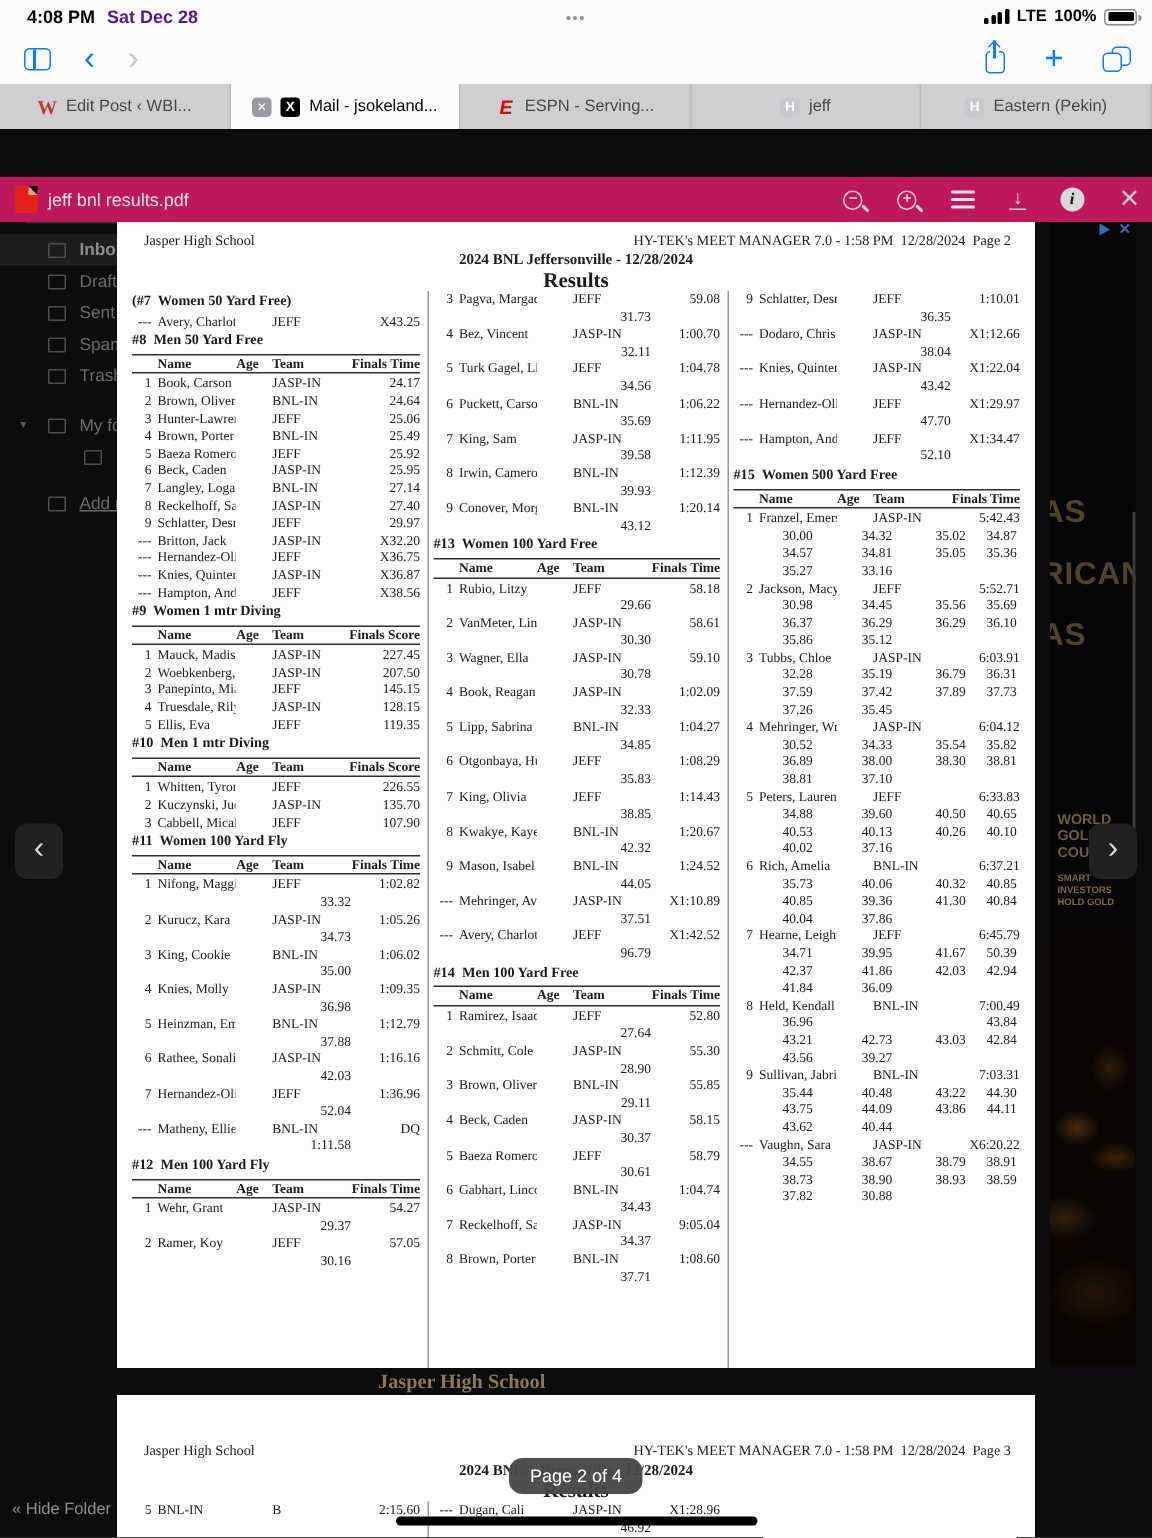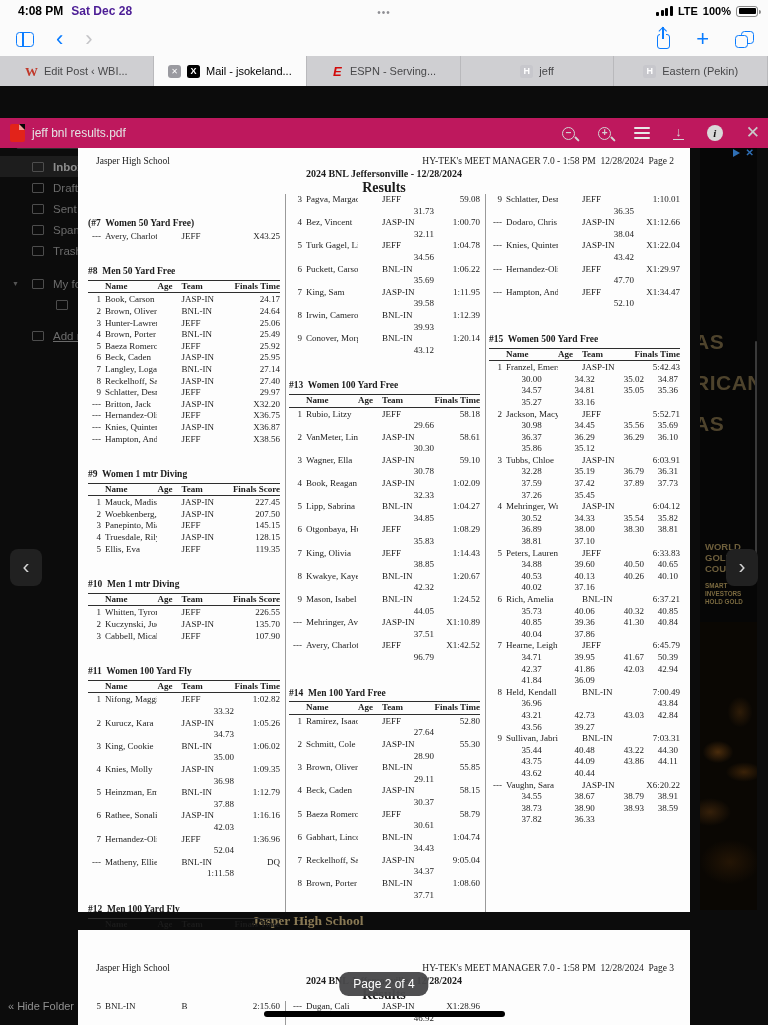--- a/index.html
+++ b/index.html
@@ -109,21 +109,21 @@
   .page { position:absolute; left:78px; width:612px; background:#fdfdfd; color:#1b1b1b; font-family:"Liberation Serif",serif; z-index:3; }
   .page2 { top:7px; height:789px; }
   .page3 { top:814px; height:95px; }
   .ph-school { position:absolute; left:18px; top:33px; font-size:9.5px; }
   .ph-meta { position:absolute; right:16px; top:33px; font-size:9.5px; }
   .ph-title { position:absolute; left:0; right:0; top:45px; text-align:center; font-weight:700; font-size:10px; }
   .ph-results { position:absolute; left:0; right:0; top:57px; text-align:center; font-weight:700; font-size:14px; }
   .cols { position:absolute; left:7px; right:5px; top:71px; bottom:0; display:flex; font-size:9px; line-height:11.6px; }
   .col { width:33.33%; padding:0 5px 0 3px; }
   .col + .col { border-left:1px solid #9a9a9a; }
-  .event { margin-top:24px; }
+  .event { margin-top:2px; }
   .event.cont { margin-top:0; }
   .etitle { font-weight:700; font-size:9.5px; padding-bottom:1px; }
   .ehead, .erow { display:grid; grid-template-columns:17px 1fr 24px 46px 1fr; }
   .ehead { font-weight:700; border-top:1px solid #2e2e2e; border-bottom:1px solid #2e2e2e; margin:1px 0; }
   .c-place { text-align:right; padding-right:4px; }
   .c-name { overflow:hidden; white-space:nowrap; }
   .c-time { text-align:right; }
   .split1 { text-align:right; padding-right:46px; }
   .split4 { display:grid; grid-template-columns:28% 28% 26% 18%; padding-right:2px; }
   .split4 span { text-align:right; }
@@ -1109,21 +1109,21 @@
                 <span>38.91</span>
               </div>
               <div class="split4">
                 <span>38.73</span>
                 <span>38.90</span>
                 <span>38.93</span>
                 <span>38.59</span>
               </div>
               <div class="split4">
                 <span>37.82</span>
-                <span>36.33</span>
+                <span>30.88</span>
                 <span></span>
                 <span></span>
               </div>
             </div>
           </div>
         </div>
     </div>
 
     <div class="page page3">
       <div class="ph-school">Jasper High School</div>

